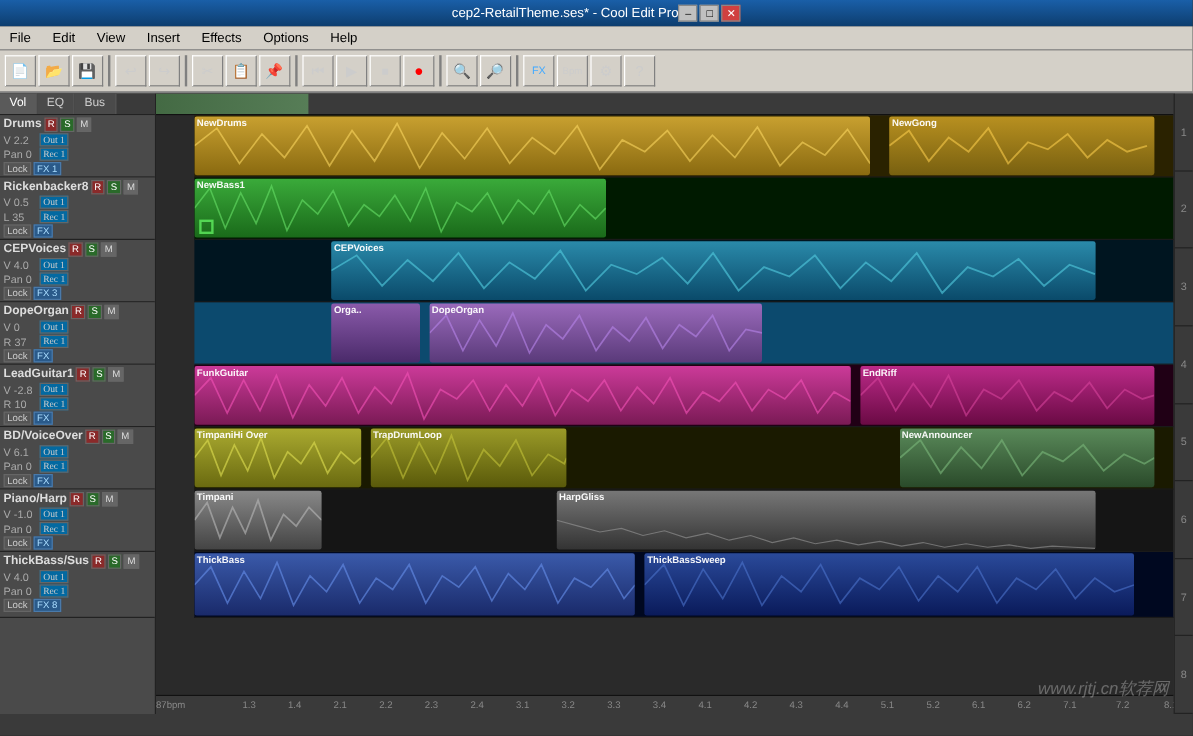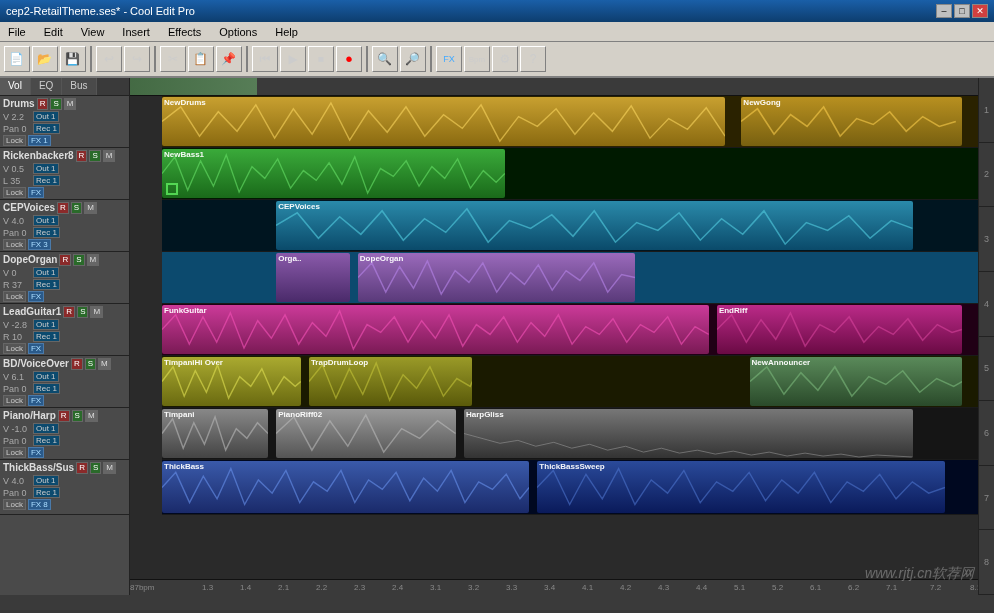--- a/index.html
+++ b/index.html
@@ -13,21 +13,21 @@
       overflow: hidden;
     }
 
     
     #title-bar {
       background: linear-gradient(to bottom, #1a5fa8, #0d3d6e);
       color: white;
       height: 22px;
       display: flex;
       align-items: center;
-      justify-content: space-between;
+      justify-content: center;
       padding: 0 6px;
       font-size: 11px;
     }
     #title-bar-buttons {
       display: flex;
       gap: 2px;
     }
     .title-btn {
       width: 16px;
       height: 14px;
@@ -151,24 +151,25 @@
     .btn-m { background: #666; }
     .track-val {
       font-size: 9px;
       color: #aaa;
       min-width: 28px;
     }
     .btn-out {
       font-size: 8px;
       padding: 0 2px;
       height: 11px;
-      background: #0c4a6e;
+      background: #0369a1;
       border: 1px solid #666;
       color: #ccc;
       cursor: pointer;
+      font-family: Liberation Serif, serif;
     }
     .btn-fx {
       font-size: 8px;
       padding: 0 2px;
       height: 11px;
       background: #2a5a8a;
       border: 1px solid #4a7aaa;
       color: #adf;
       cursor: pointer;
     }
@@ -661,26 +662,20 @@
       </div>
 
       <div class="track-row track-piano" style="background:#151515;">
         <div class="waveform-area">
           <div class="clip" style="left:0%;width:13%;background:linear-gradient(to bottom,#888,#444);">
             <span class="clip-label">Timpani</span>
             <svg class="waveform-svg" viewBox="0 0 110 50" preserveAspectRatio="none">
               <polyline points="0,25 11,10 22,40 33,14 44,36 55,8 66,42 77,20 88,30 99,14 110,25" stroke="rgba(180,180,180,0.8)" stroke-width="1.5" fill="none"></polyline>
             </svg>
           </div>
-          <div class="clip" style="left:14%;width:22%;background:linear-gradient(to bottom,#999,#555);">
-            <span class="clip-label">PianoRiff02</span>
-            <svg class="waveform-svg" viewBox="0 0 180 50" preserveAspectRatio="none">
-              <polyline points="0,25 18,8 36,42 54,12 72,38 90,6 108,44 126,20 144,30 162,12 180,25" stroke="rgba(190,190,190,0.7)" stroke-width="1.5" fill="none"></polyline>
-            </svg>
-          </div>
           <div class="clip" style="left:37%;width:55%;background:linear-gradient(to bottom,#777,#333);">
             <span class="clip-label">HarpGliss</span>
             <svg class="waveform-svg" viewBox="0 0 500 50" preserveAspectRatio="none">
               <polyline points="0,25 20,30 40,35 60,32 80,38 100,34 120,40 140,36 160,42 180,38 200,44 220,40 240,45 260,42 280,46 300,43 320,47 340,44 360,48 380,45 400,48 420,46 440,49 460,47 480,48 500,49" stroke="rgba(160,160,160,0.7)" stroke-width="1" fill="none"></polyline>
             </svg>
           </div>
         </div>
       </div>
 
       <div class="track-row track-thick" style="background:#000820;">

